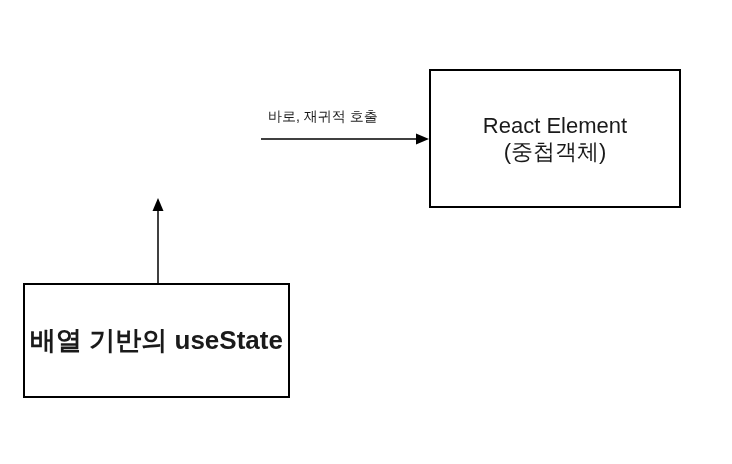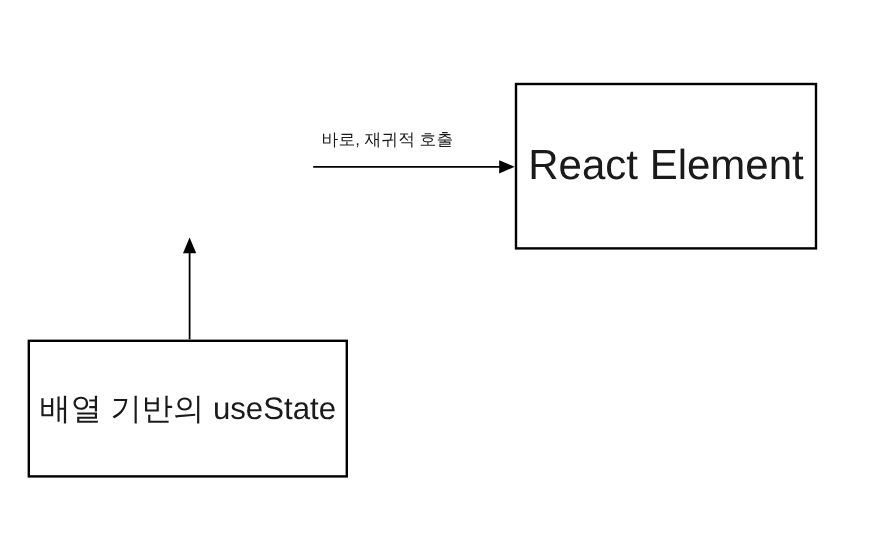--- a/index.html
+++ b/index.html
@@ -41,28 +41,29 @@
     top: 79px;
     width: 205px;
     height: 119px;
     font-size: 26px;
   }
   .node-react {
     left: 429px;
     top: 69px;
     width: 252px;
     height: 139px;
-    font-size: 35px;
+    font-size: 22px;
   }
   .node-usestate {
     left: 23px;
     top: 283px;
     width: 267px;
     height: 115px;
     font-size: 26px;
+    font-weight: bold;
   }
   .edge-label {
     position: absolute;
     left: 268px;
     top: 105px;
     width: 164px;
     height: 22px;
     font-size: 14px;
     line-height: 22px;
     text-align: left;
@@ -83,20 +84,21 @@
 
     <g>
       <line x1="158" y1="283" x2="158" y2="208" stroke="#000000" stroke-width="1.5"></line>
       <polygon points="158,198 152.5,211 163.5,211" fill="#000000"></polygon>
     </g>
   </svg>
 
 
   <div class="node node-react">
     <span>React Element</span>
+    <span>(중첩객체)</span>
   </div>
 
   <div class="node node-usestate">
     <span>배열 기반의 useState</span>
   </div>
 
   <div class="edge-label">바로, 재귀적 호출</div>
 
 </div>
 

